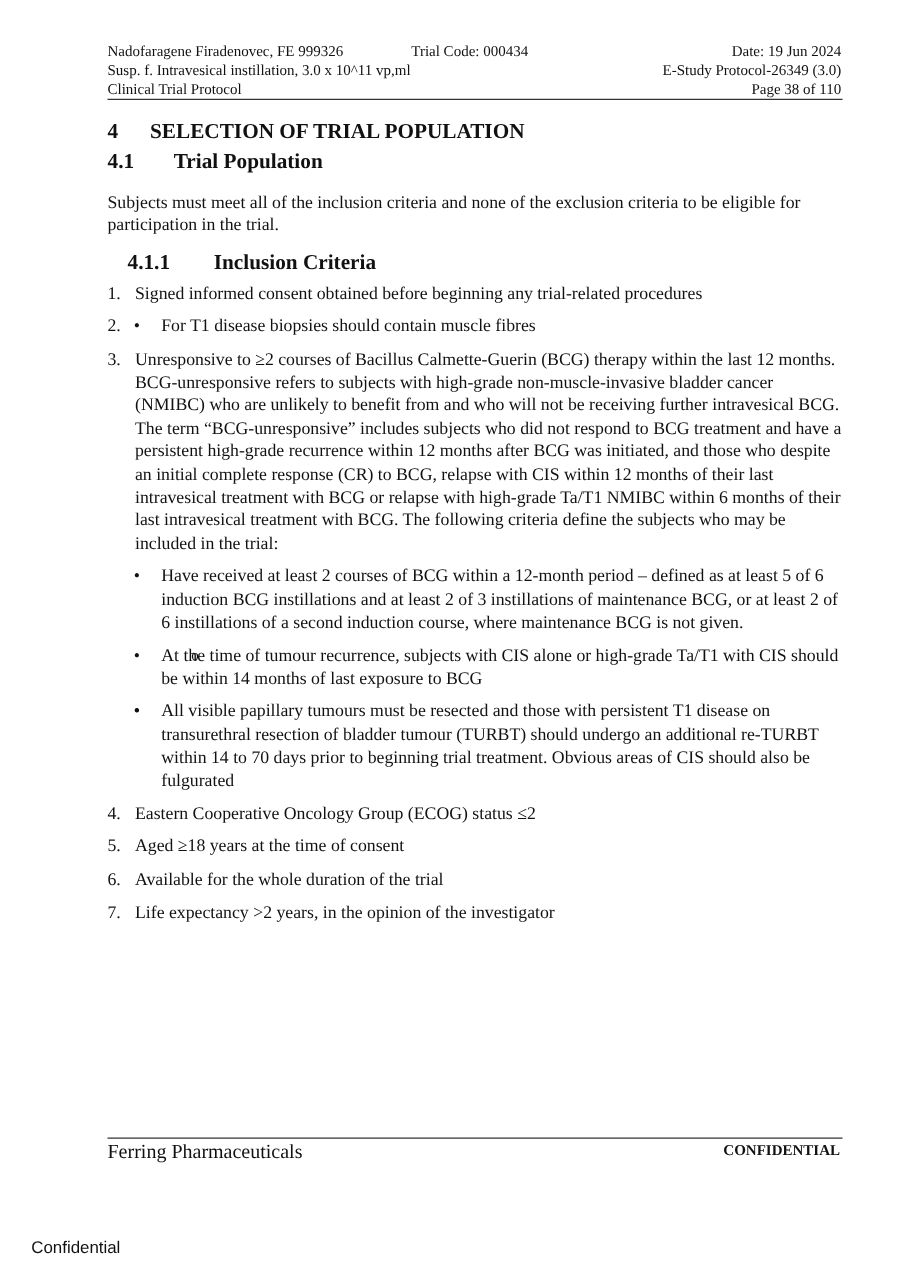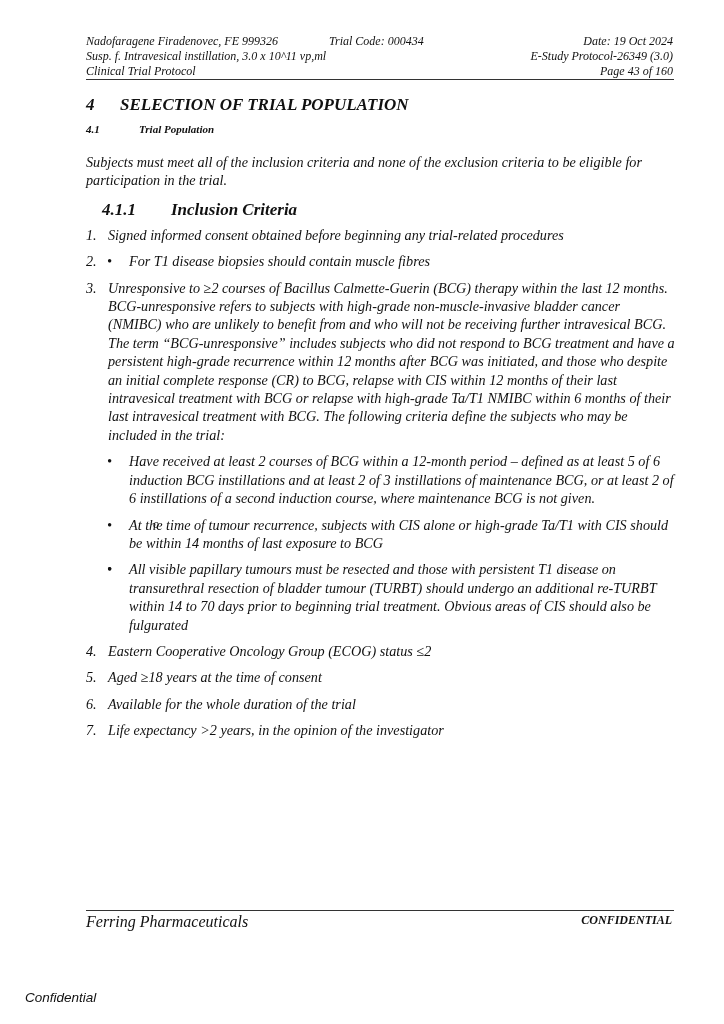--- a/index.html
+++ b/index.html
@@ -1,27 +1,27 @@
 <!DOCTYPE html>
 <html><head>
 <meta charset="utf-8">
 <style>
   html, body { margin:0; padding:0; background:#ffffff; }
   body { width:724px; height:1024px; position:relative; overflow:hidden; color:#111; font-family:"Liberation Serif", serif; }
-  .page { position:absolute; left:0; top:0; width:724px; height:880px;font-style:italic; }
+  .page { position:absolute; left:0; top:0; width:724px; height:880px; }
   .hdr { position:absolute; left:86px; top:34px; width:588px; font-size:12px; line-height:15px; }
   .hdr .row { display:flex; position:relative; height:15px; }
   .hdr .l { position:absolute; left:0; }
   .hdr .c { position:absolute; left:243px; }
   .hdr .r { position:absolute; right:1px; }
   .hdr-rule { position:absolute; left:86px; top:79px; width:588px; height:0; border-top:1px solid #333; }
   .content { position:absolute; left:86px; top:95px; width:590px; font-size:14.2px; line-height:18.4px; }
   h1 { margin:0; font-size:17px; font-weight:bold; height:20px; line-height:20px; }
   h1 .num { display:inline-block; width:34px; }
-  h2 { margin:4px 0 0 0; font-size:11px; font-weight:bold; height:20px; line-height:20px; }
+  h2 { margin:4px 0 0 0; font-size:17px; font-weight:bold; height:20px; line-height:20px; }
   h2 .num { display:inline-block; width:53px; }
   h3 { margin:10px 0 0 16px; font-size:17px; font-weight:bold; height:20px; line-height:20px; }
   h3 .num { display:inline-block; width:69px; }
   p { margin:0; }
   .p1 { margin-top:4px; }
   .p2 { margin-top:14px; }
   .ol { margin-top:6px; }
   .li { position:relative; padding-left:22px; }
   .li .n { position:absolute; left:0; top:0; }
   .gap { margin-top:8px; }
@@ -36,29 +36,29 @@
 </style>
 </head>
 <body>
 
 <div class="page">
 
   <div class="hdr">
     <div class="row">
       <span class="l">Nadofaragene Firadenovec, FE 999326</span>
       <span class="c">Trial Code: 000434</span>
-      <span class="r">Date: 19 Oct 2024</span>
+      <span class="r">Date: 19 Jun 2024</span>
     </div>
     <div class="row">
       <span class="l">Susp. f. Intravesical instillation, 3.0 x 10^11 vp,ml</span>
       <span class="r">E-Study Protocol-26349 (3.0)</span>
     </div>
     <div class="row">
       <span class="l">Clinical Trial Protocol</span>
-      <span class="r">Page 43 of 160</span>
+      <span class="r">Page 38 of 110</span>
     </div>
   </div>
   <div class="hdr-rule"></div>
 
   <div class="content">
     <h1>
       <span class="num">4</span><span>SELECTION OF TRIAL POPULATION</span>
     </h1>
     <h2>
       <span class="num">4.1</span><span>Trial Population</span>

